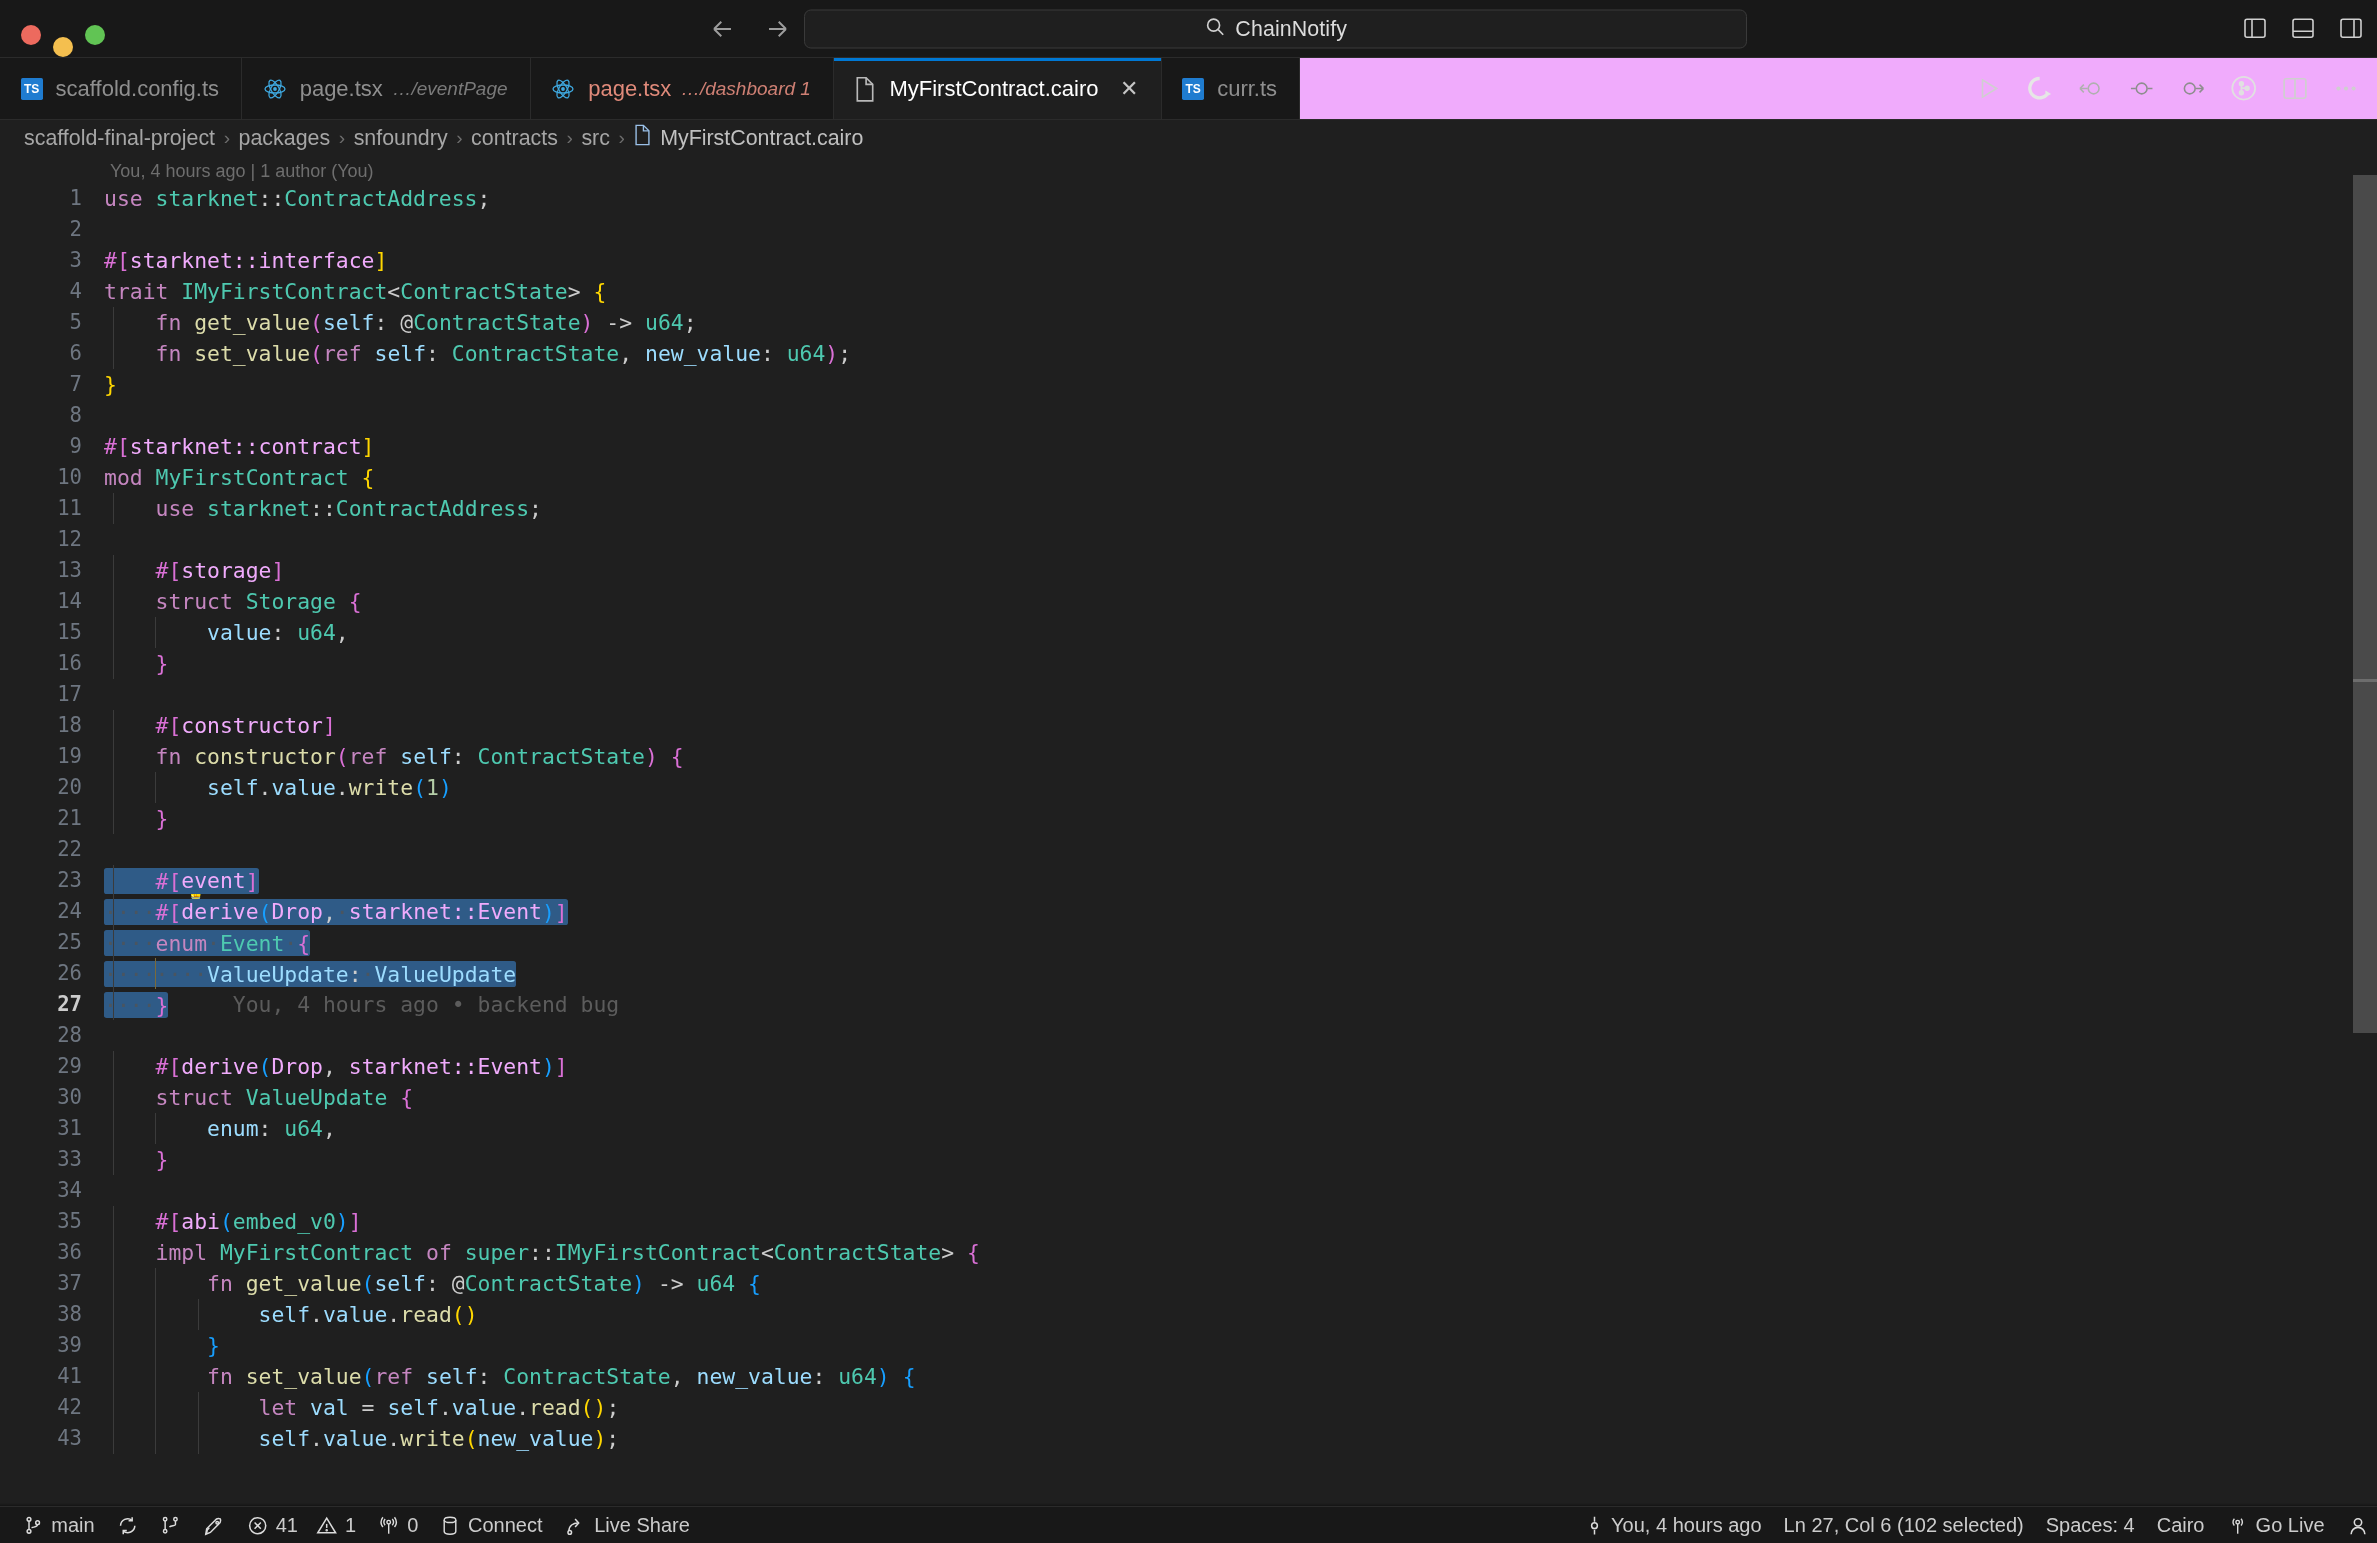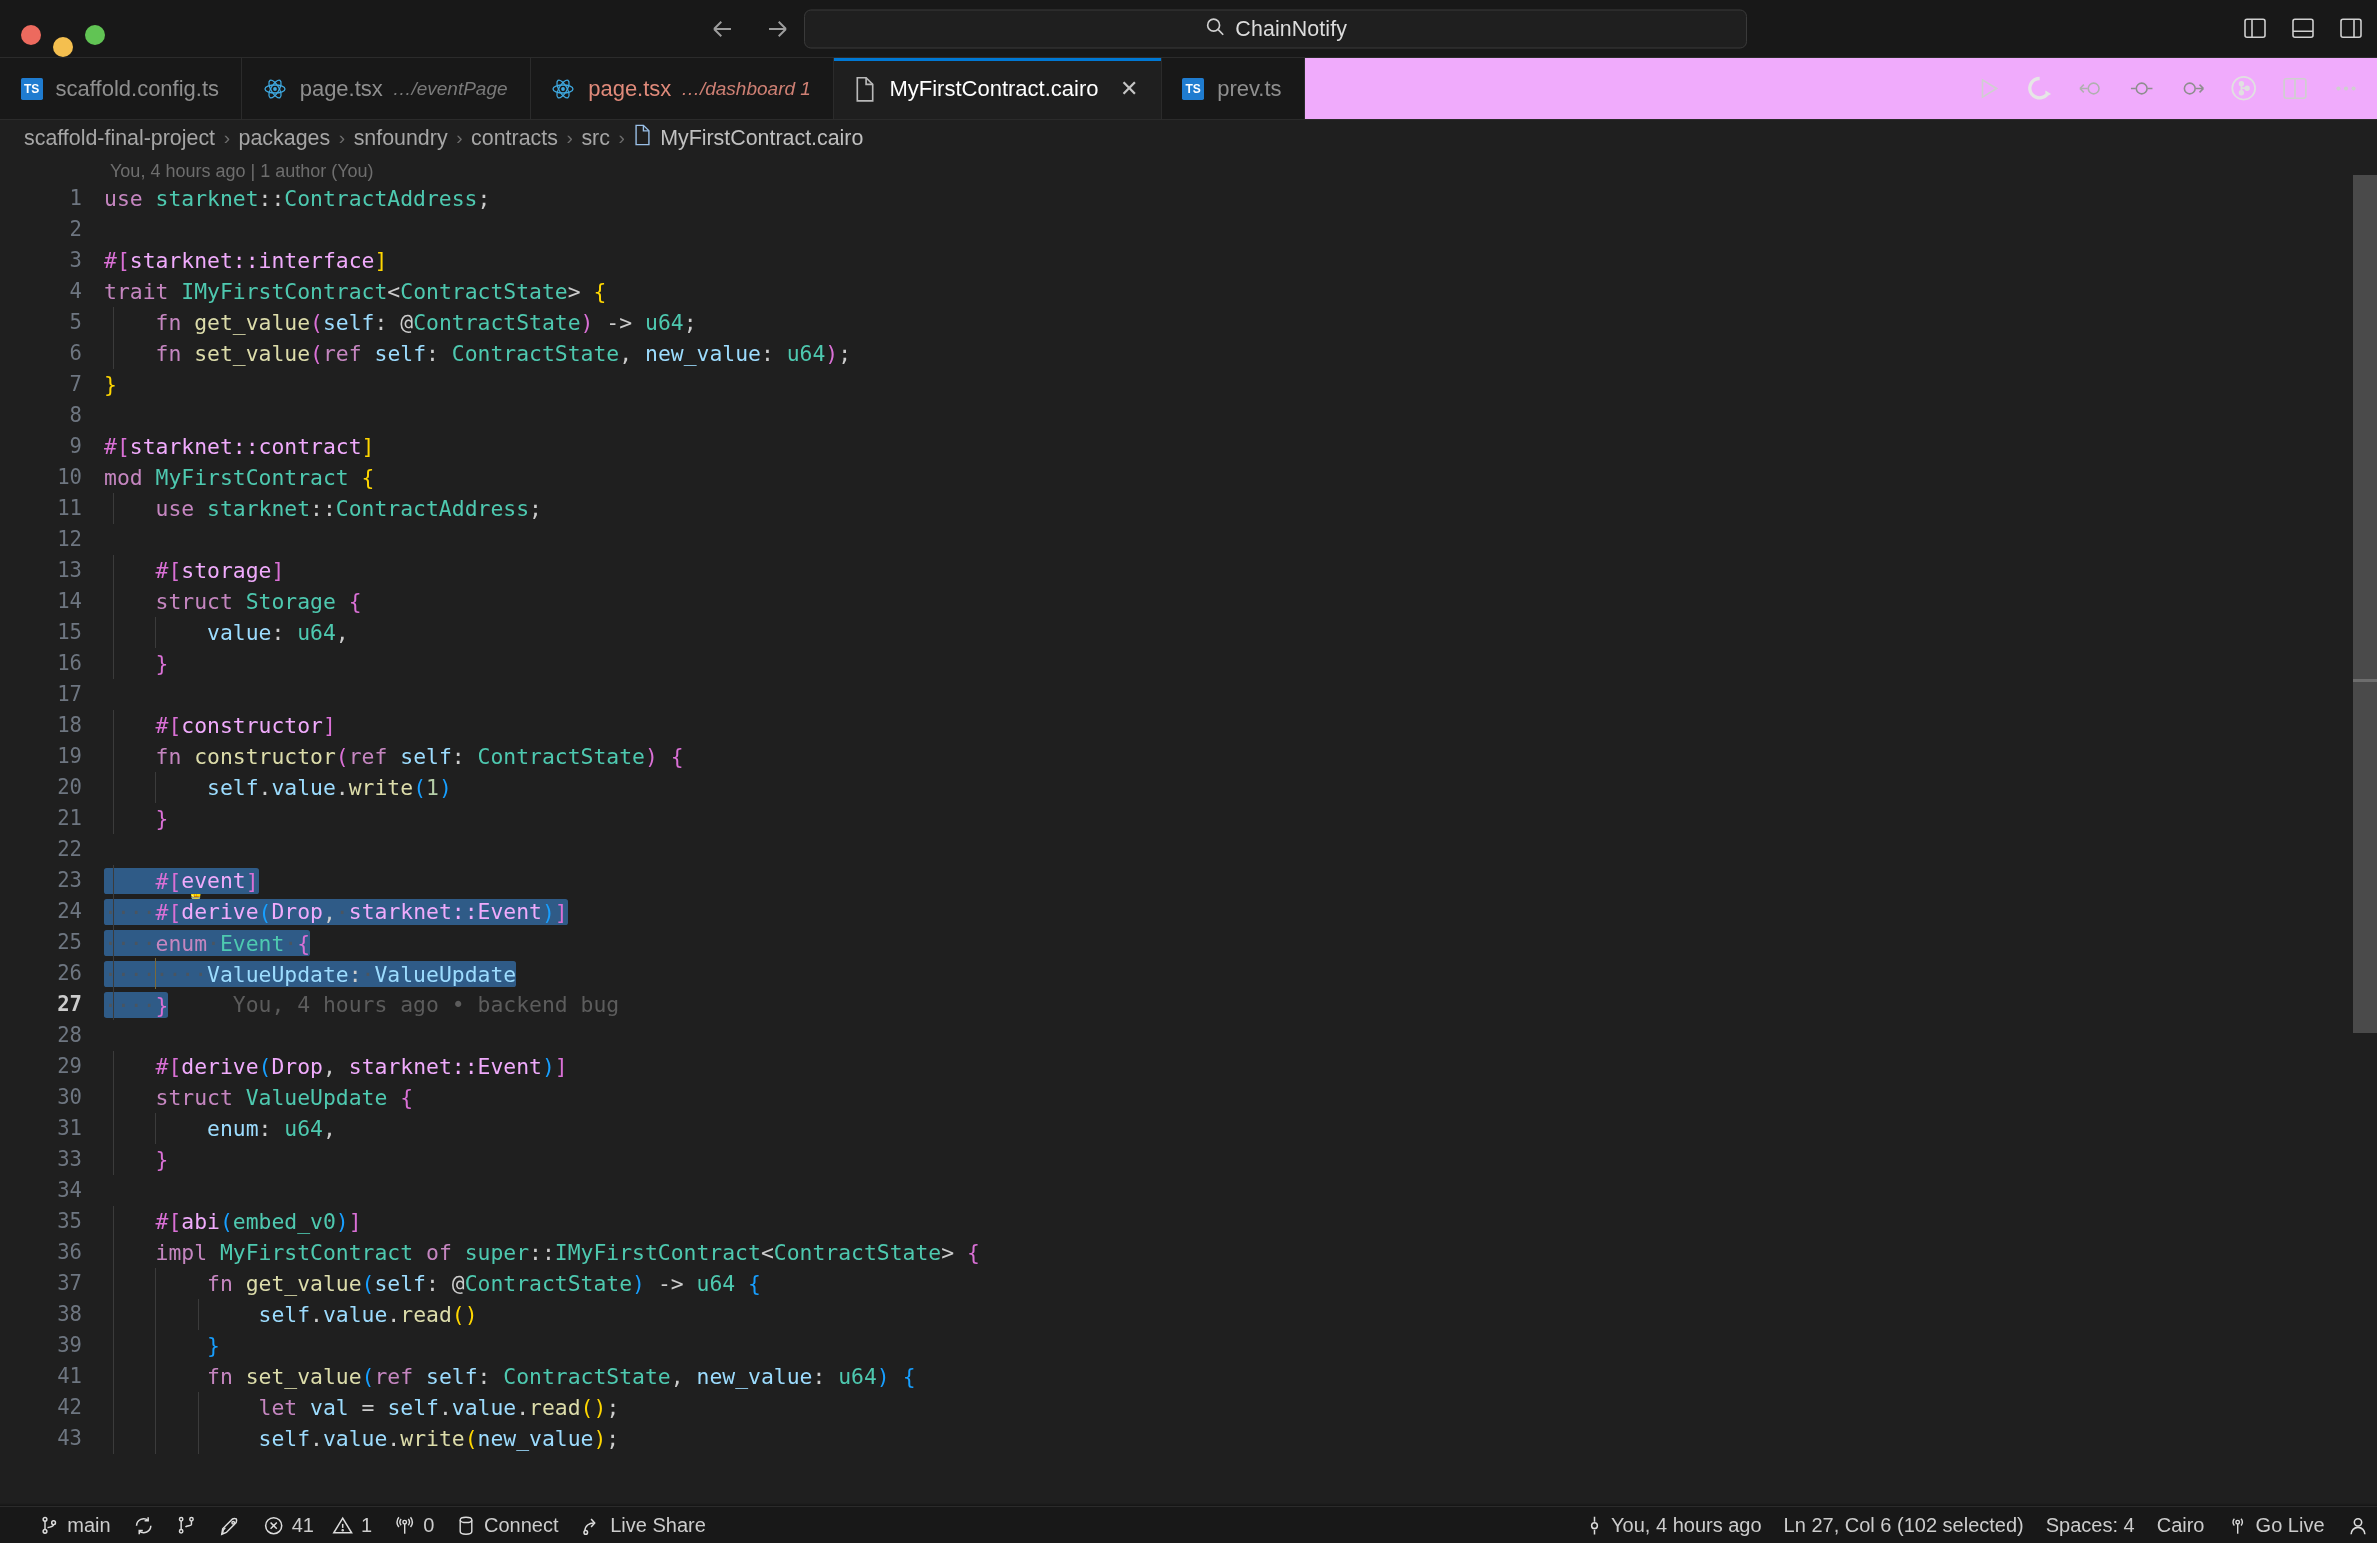--- a/index.html
+++ b/index.html
@@ -184,21 +184,21 @@
 
   
   .statusbar {
     height: 38px; min-height: 38px;
     background: #181818;
     display: flex; align-items: center; justify-content: space-between;
     color: #cccccc; font-size: 20px;
     border-top: 0.9px solid #2b2b2b;
   }
   .sb-left, .sb-right { display: flex; align-items: center; }
-  .sb-left { padding-left: 28px; }
+  .sb-left { padding-left: 12px; }
   .sb-right { padding-right: 5.1px; }
   .sb-item {
     display: flex; align-items: center; gap: 7.7px;
     padding: 0 11px; height: 38px; white-space: nowrap;
   }
   .sb-item svg { display: block; }
 </style>
 </head>
 <body>
 
@@ -294,21 +294,21 @@
           <path d="M3 1.5h8l6 6v15H3z"></path>
             <path d="M11 1.5v6h6"></path>
         </svg>
       </span>
       <span class="tlabel">MyFirstContract.cairo</span>
       <span class="tclose">✕</span>
     </div>
 
     <div class="tab">
       <span class="ts-icon">TS</span>
-      <span class="tlabel">prev.ts</span>
+      <span class="tlabel">curr.ts</span>
     </div>
   </div>
 
   <div class="tabbar-actions">
     <span class="ta">
       <svg width="26" height="26" viewBox="0 0 24 24" fill="none" stroke="#cfcfcf" stroke-width="1.5">
         <path d="M6 4l13 8-13 8z"></path>
       </svg>
     </span>
     <span class="ta">

